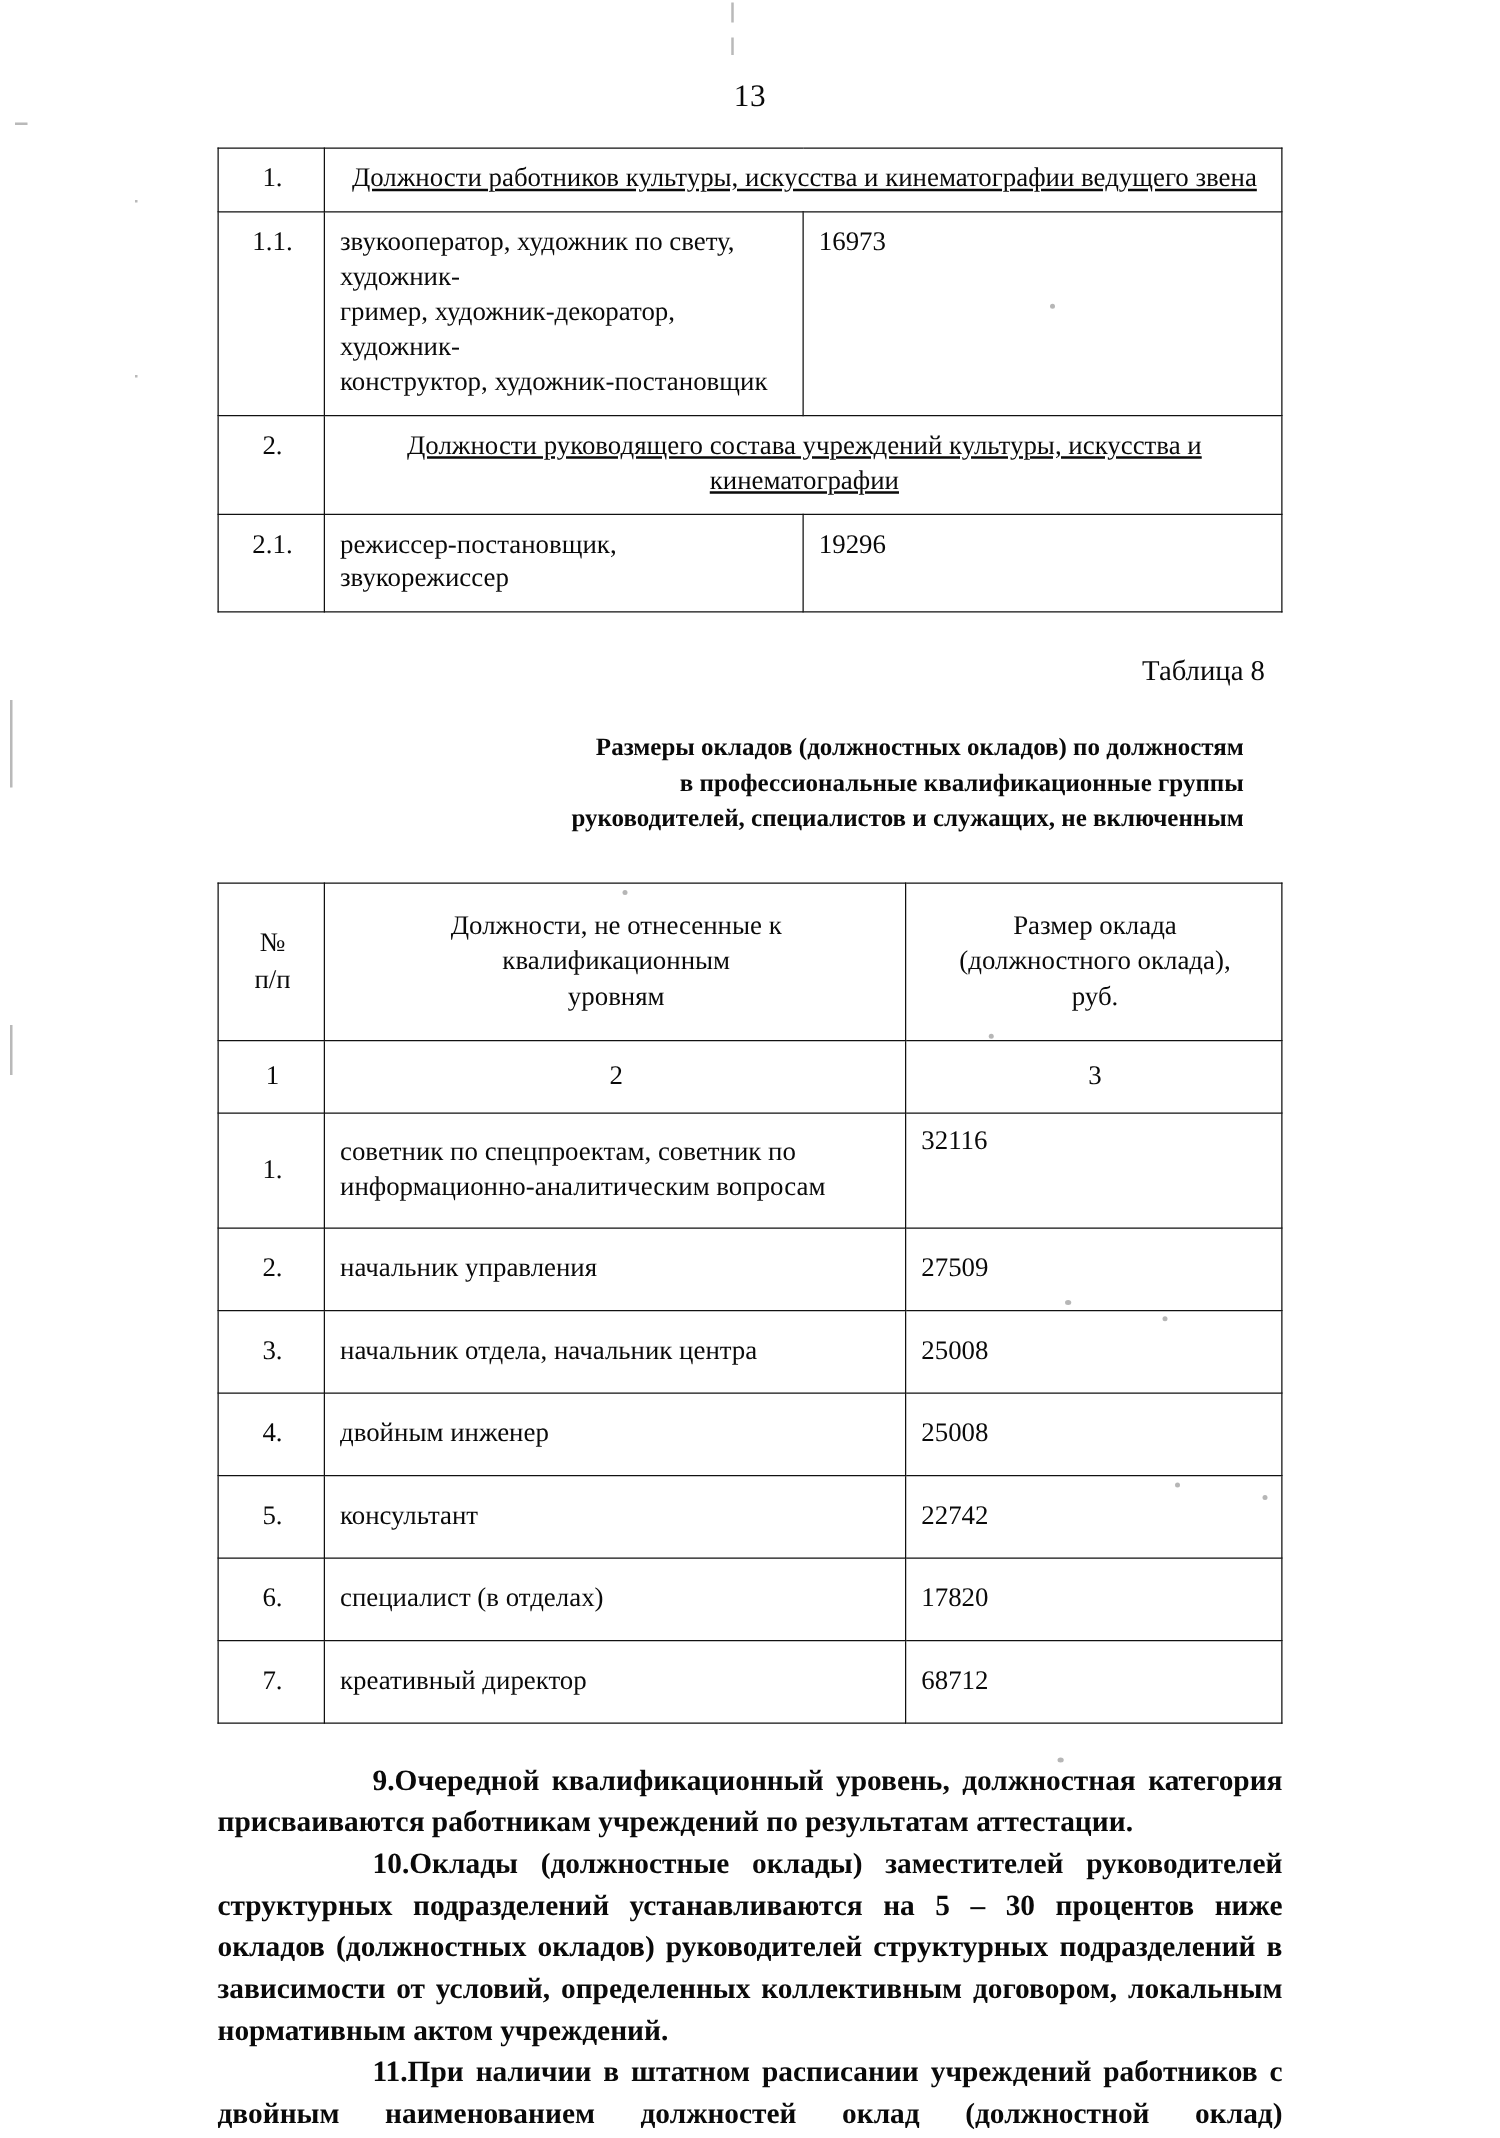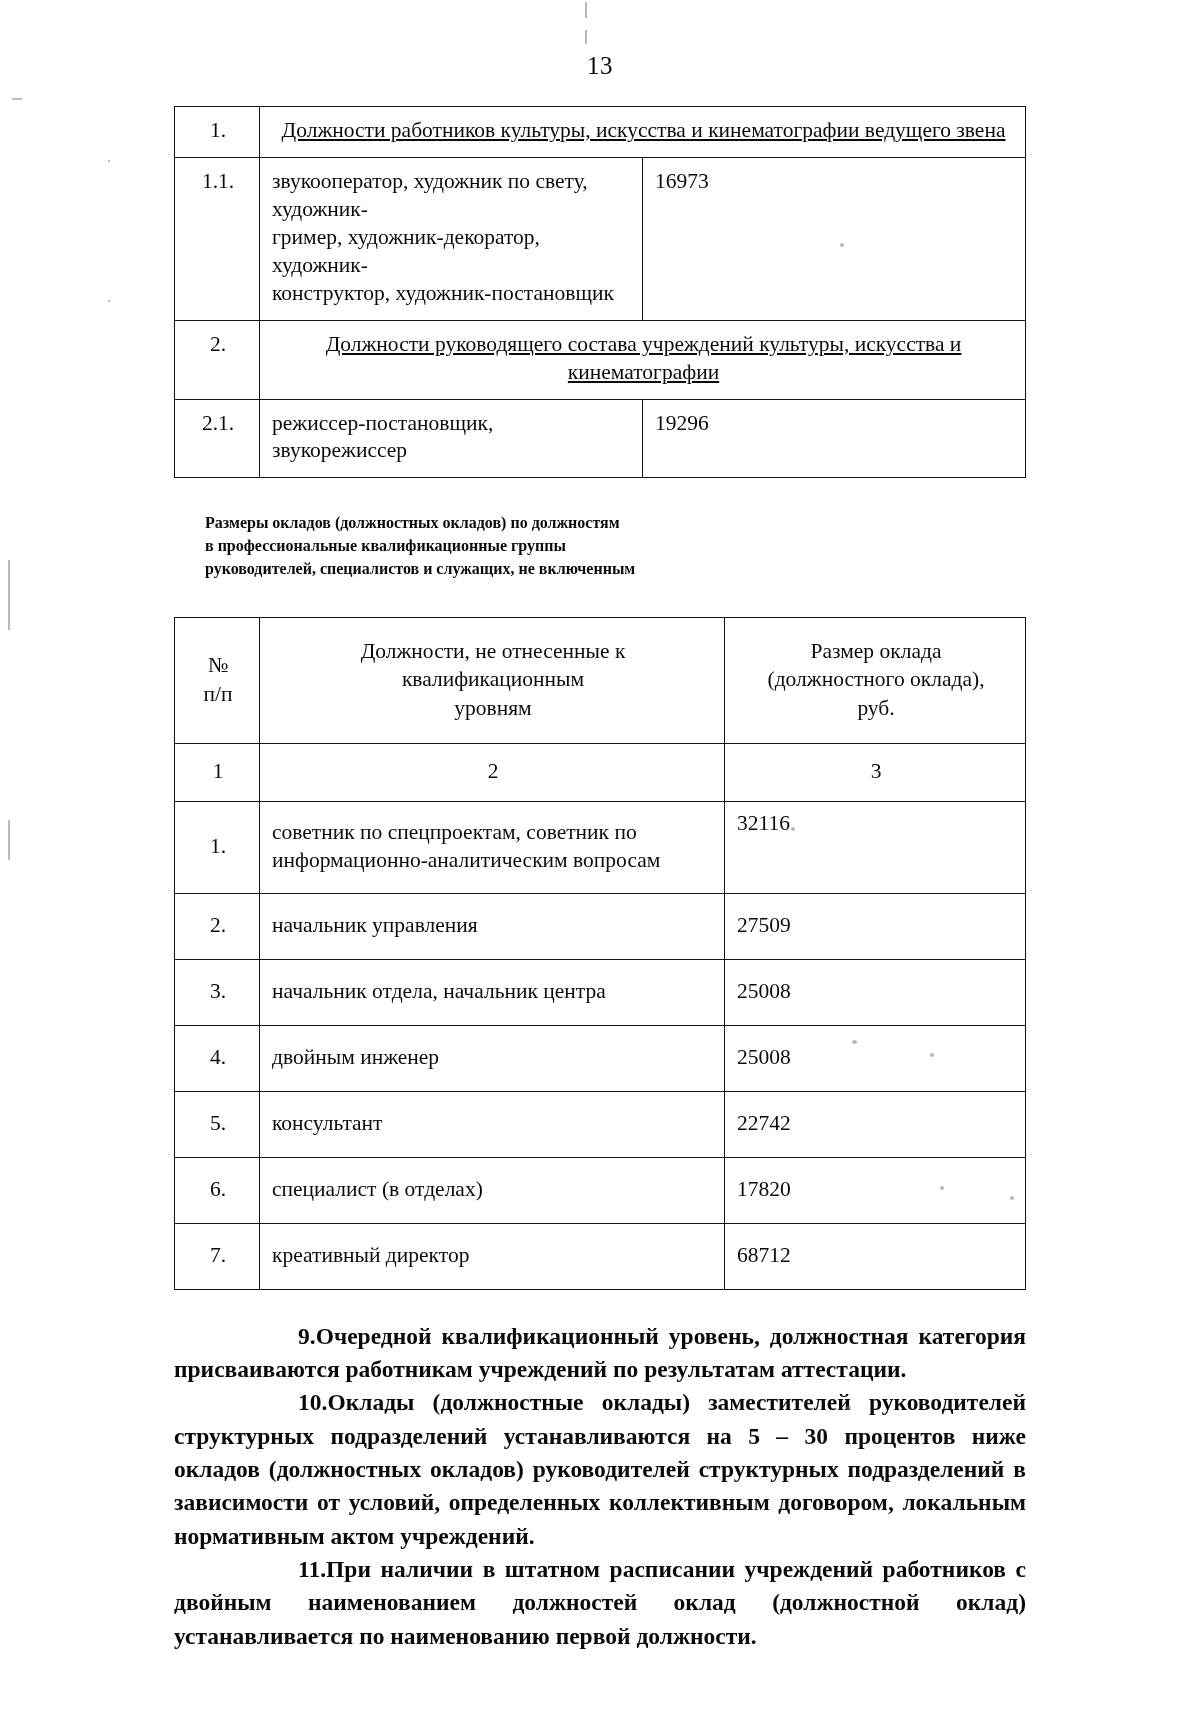--- a/index.html
+++ b/index.html
@@ -13,21 +13,21 @@
     font-family: "Liberation Serif", "DejaVu Serif", serif;
     color: #0a0a0a;
     position: relative;
     overflow: hidden;
   }
 
   .page {
     position: relative;
     width: 1200px;
     height: 1710px;
-    padding: 0;
+    padding: 12px;
     box-sizing: border-box;
   }
 
   
   .page-number {
     text-align: center;
     font-size: 25px;
     padding-top: 52px;
     letter-spacing: 0.5px;
   }
@@ -74,23 +74,23 @@
     text-align: right;
     font-size: 23px;
     padding-right: 14px;
     box-sizing: border-box;
   }
 
   
   .doc-title {
     width: 790px;
     margin: 34px auto 1px auto;
-    text-align: left;
+    text-align: right;
     font-weight: bold;
-    font-size: 16px;
+    font-size: 20px;
     line-height: 1.42;
   }
 
   
   #table-two { margin-top: 36px; }
   #table-two td {
     padding: 8px 10px 9px 12px;
   }
   #table-two .hdr td {
     text-align: center;
@@ -180,20 +180,21 @@
         <td class="span-head" colspan="2">Должности руководящего состава учреждений культуры, искусства и кинематографии</td>
       </tr>
       <tr>
         <td class="c-num middle">2.1.</td>
         <td class="c-text middle">режиссер-постановщик, звукорежиссер</td>
         <td class="c-val middle">19296</td>
       </tr>
     </tbody>
   </table>
 
+  <div class="table-caption">Таблица 8</div>
 
   <div class="doc-title">
     <div>Размеры окладов (должностных окладов) по должностям</div>
     <div>в профессиональные квалификационные группы</div>
     <div>руководителей, специалистов и служащих, не включенным</div>
   </div>
 
   <table class="doc-table" id="table-two">
     <tbody>
       <tr class="hdr">

